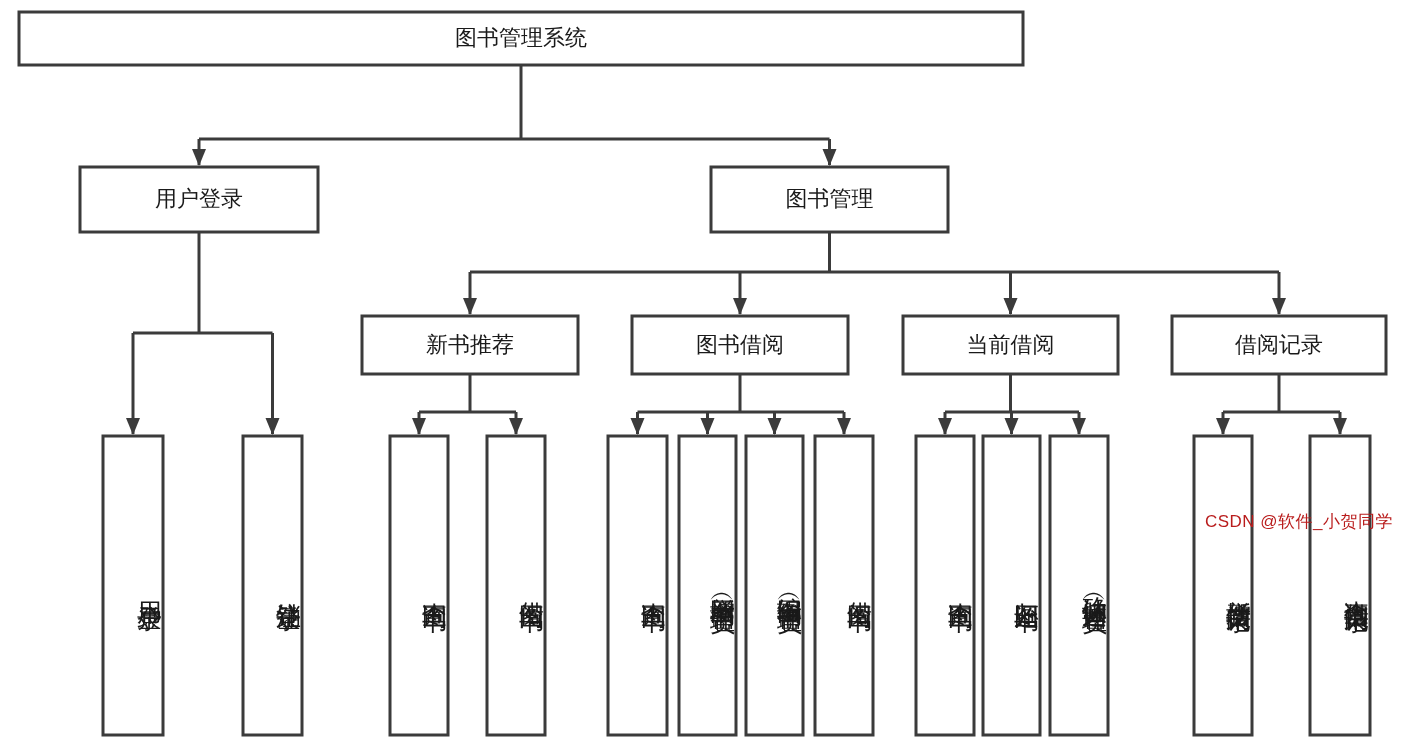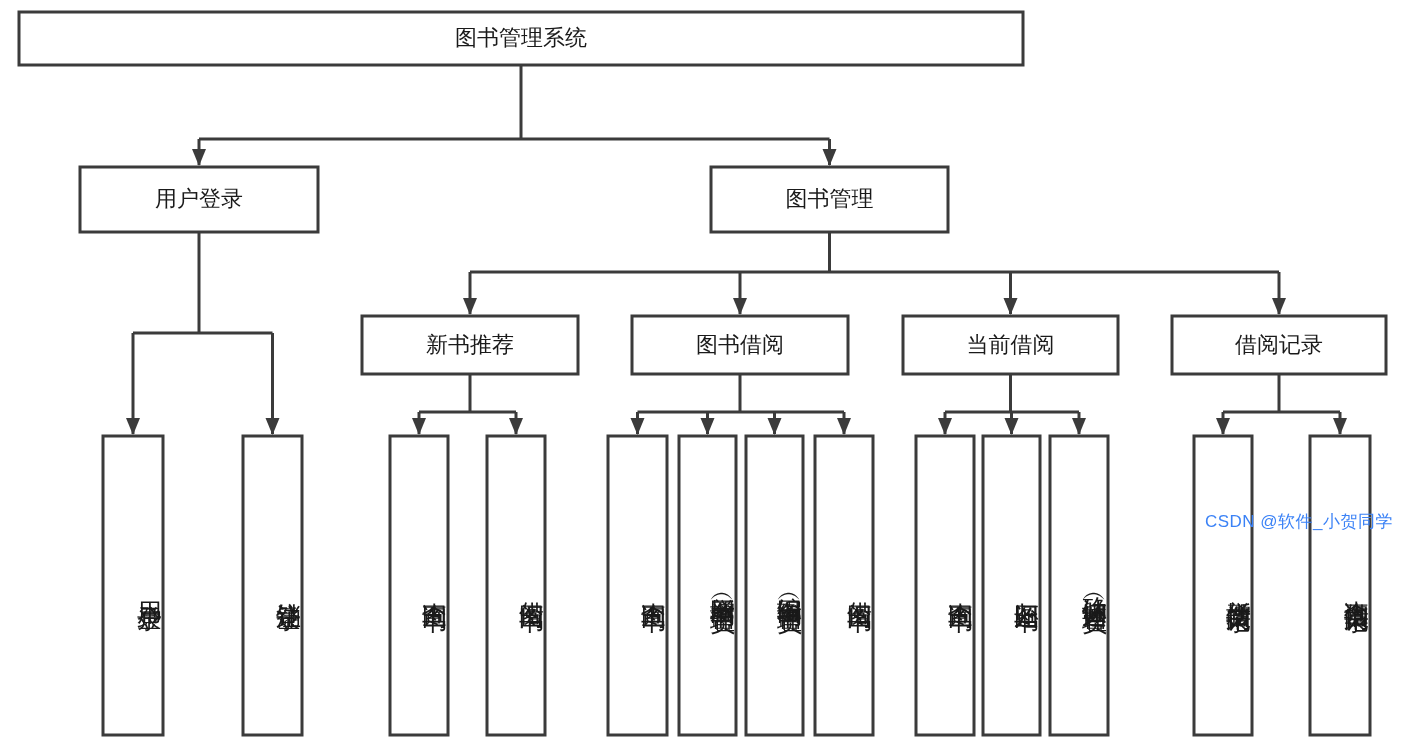--- a/index.html
+++ b/index.html
@@ -55,21 +55,21 @@
     align-items: flex-start;
     justify-content: center;
     white-space: nowrap;
     pointer-events: none;
   }
   .watermark {
     position: absolute;
     right: 12px;
     bottom: 6px;
     font-size: 17px;
-    color: #3b82f6;
+    color: #b91c1c;
     font-family: "Liberation Sans", "DejaVu Sans", sans-serif;
     letter-spacing: 0.5px;
     white-space: nowrap;
   }
 </style>
 </head>
 <body>
 
 <div id="diagram-root">
 

